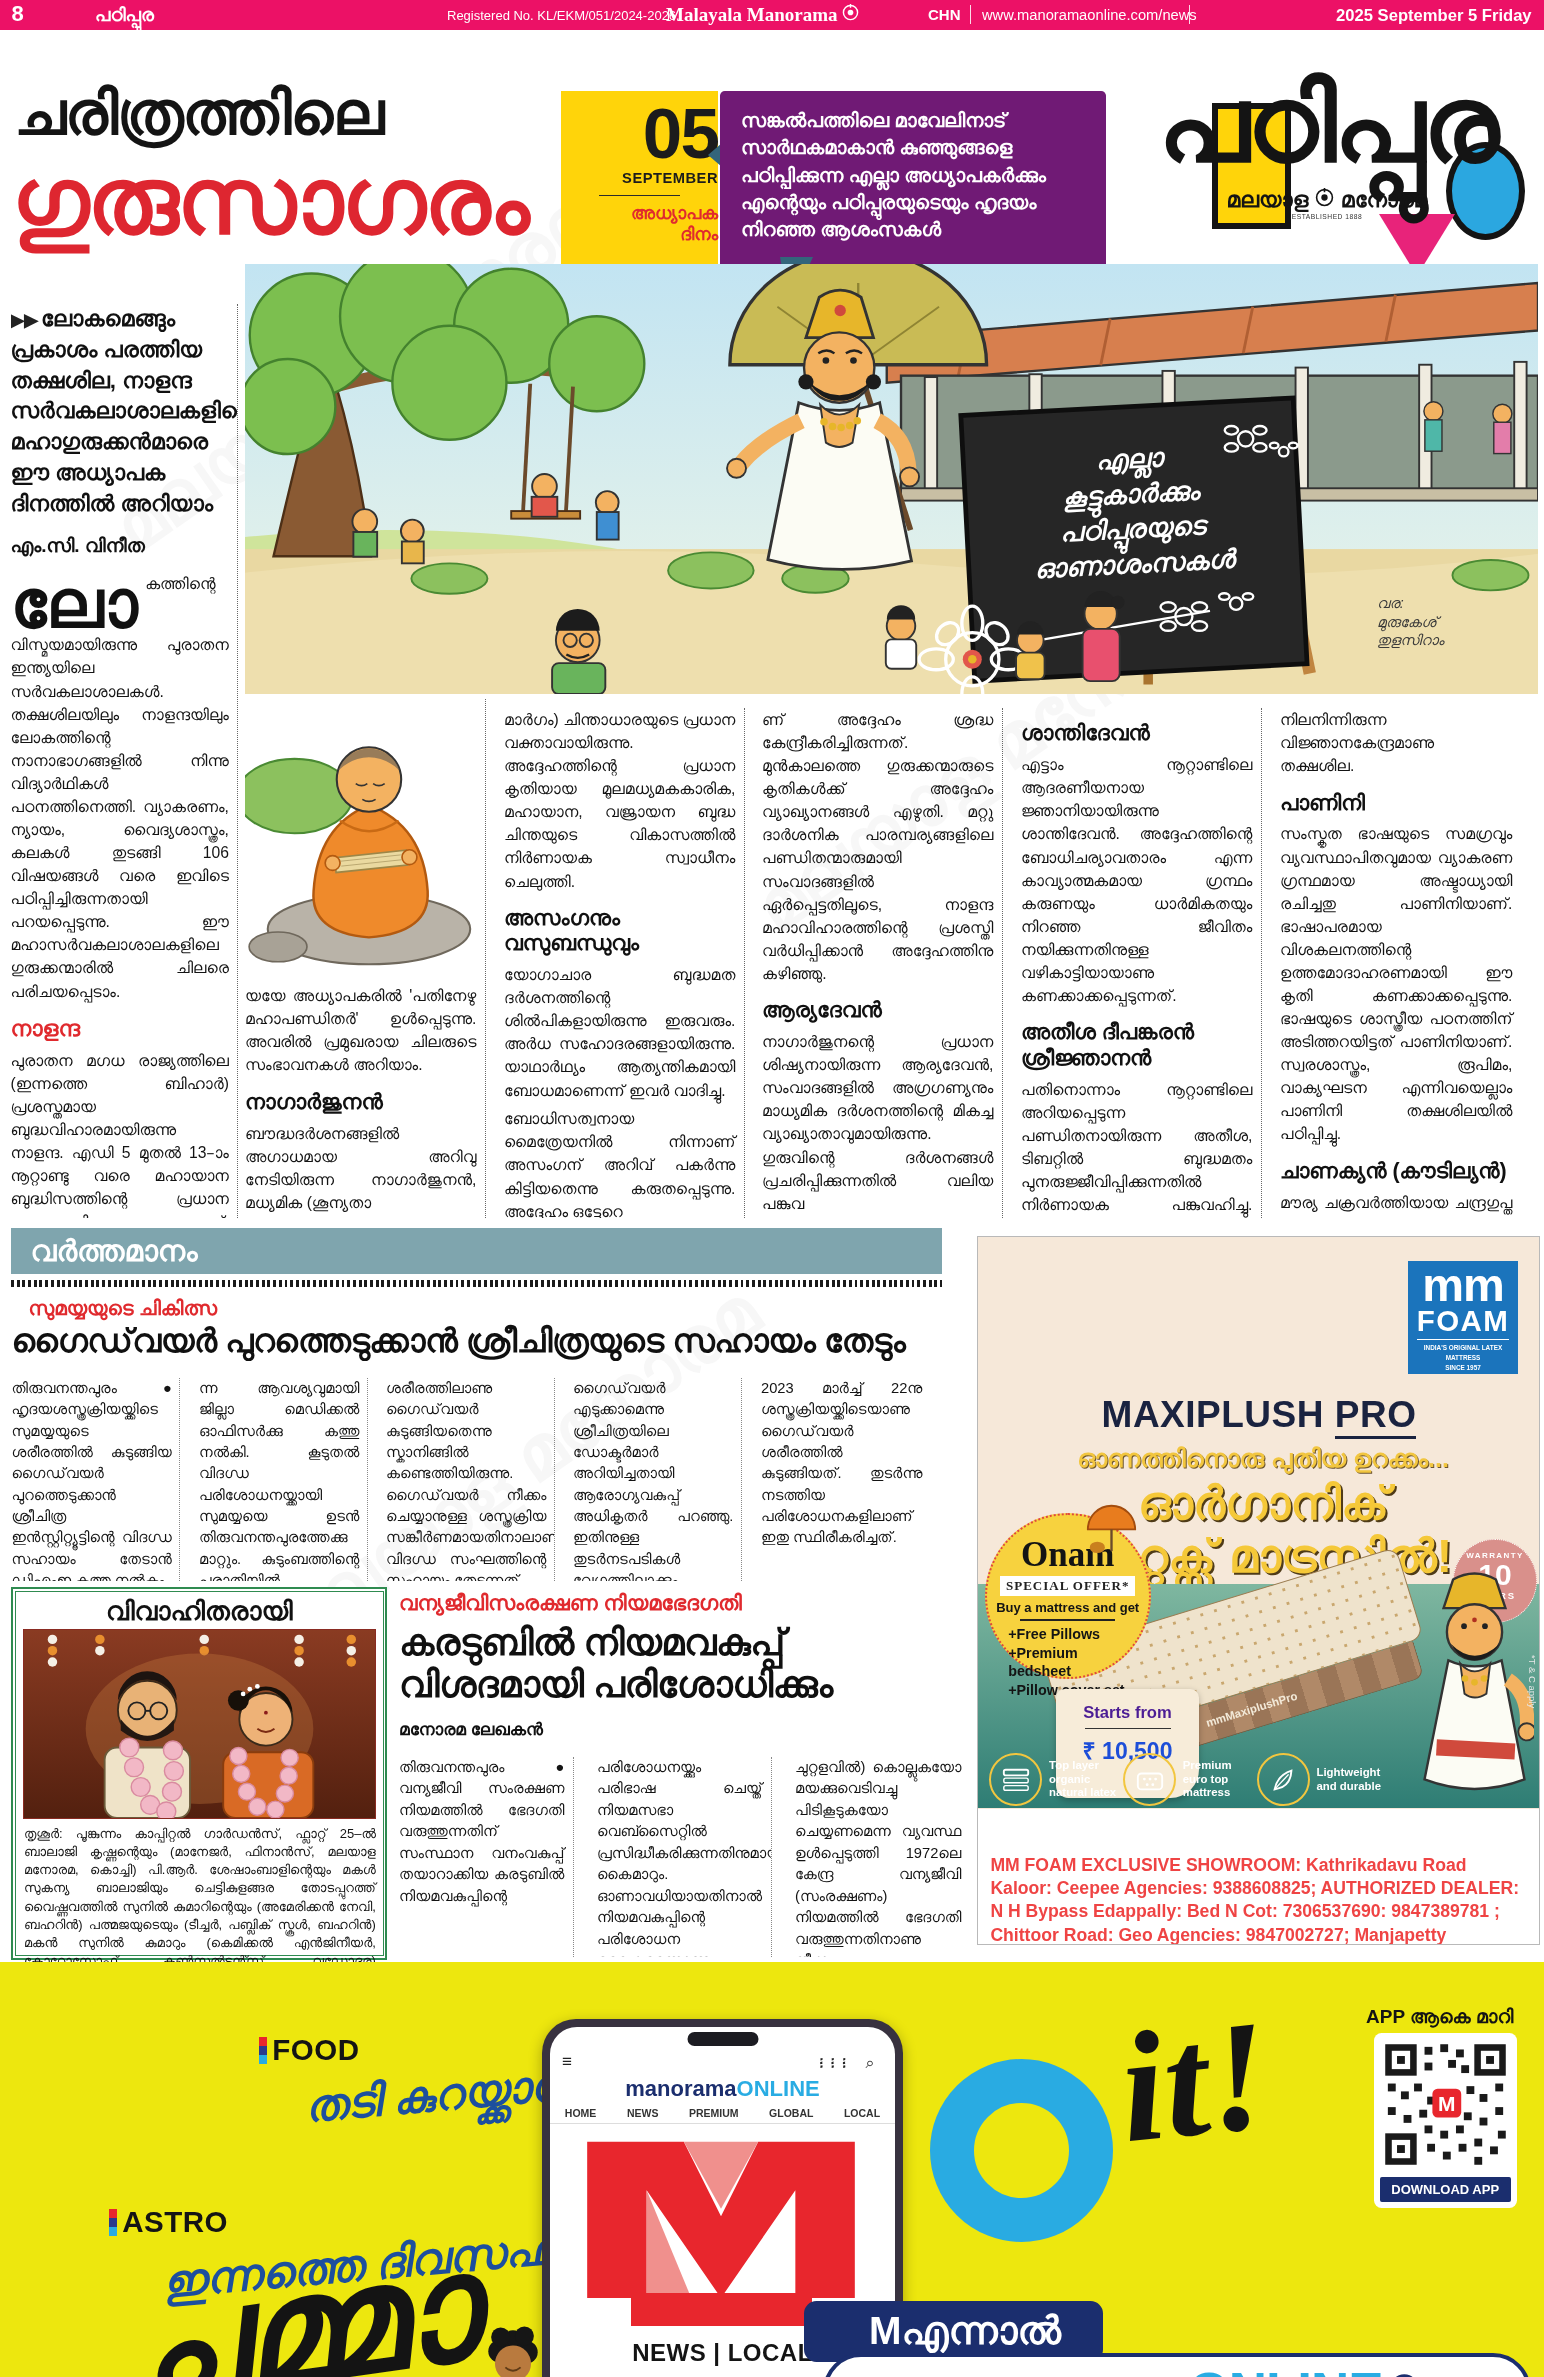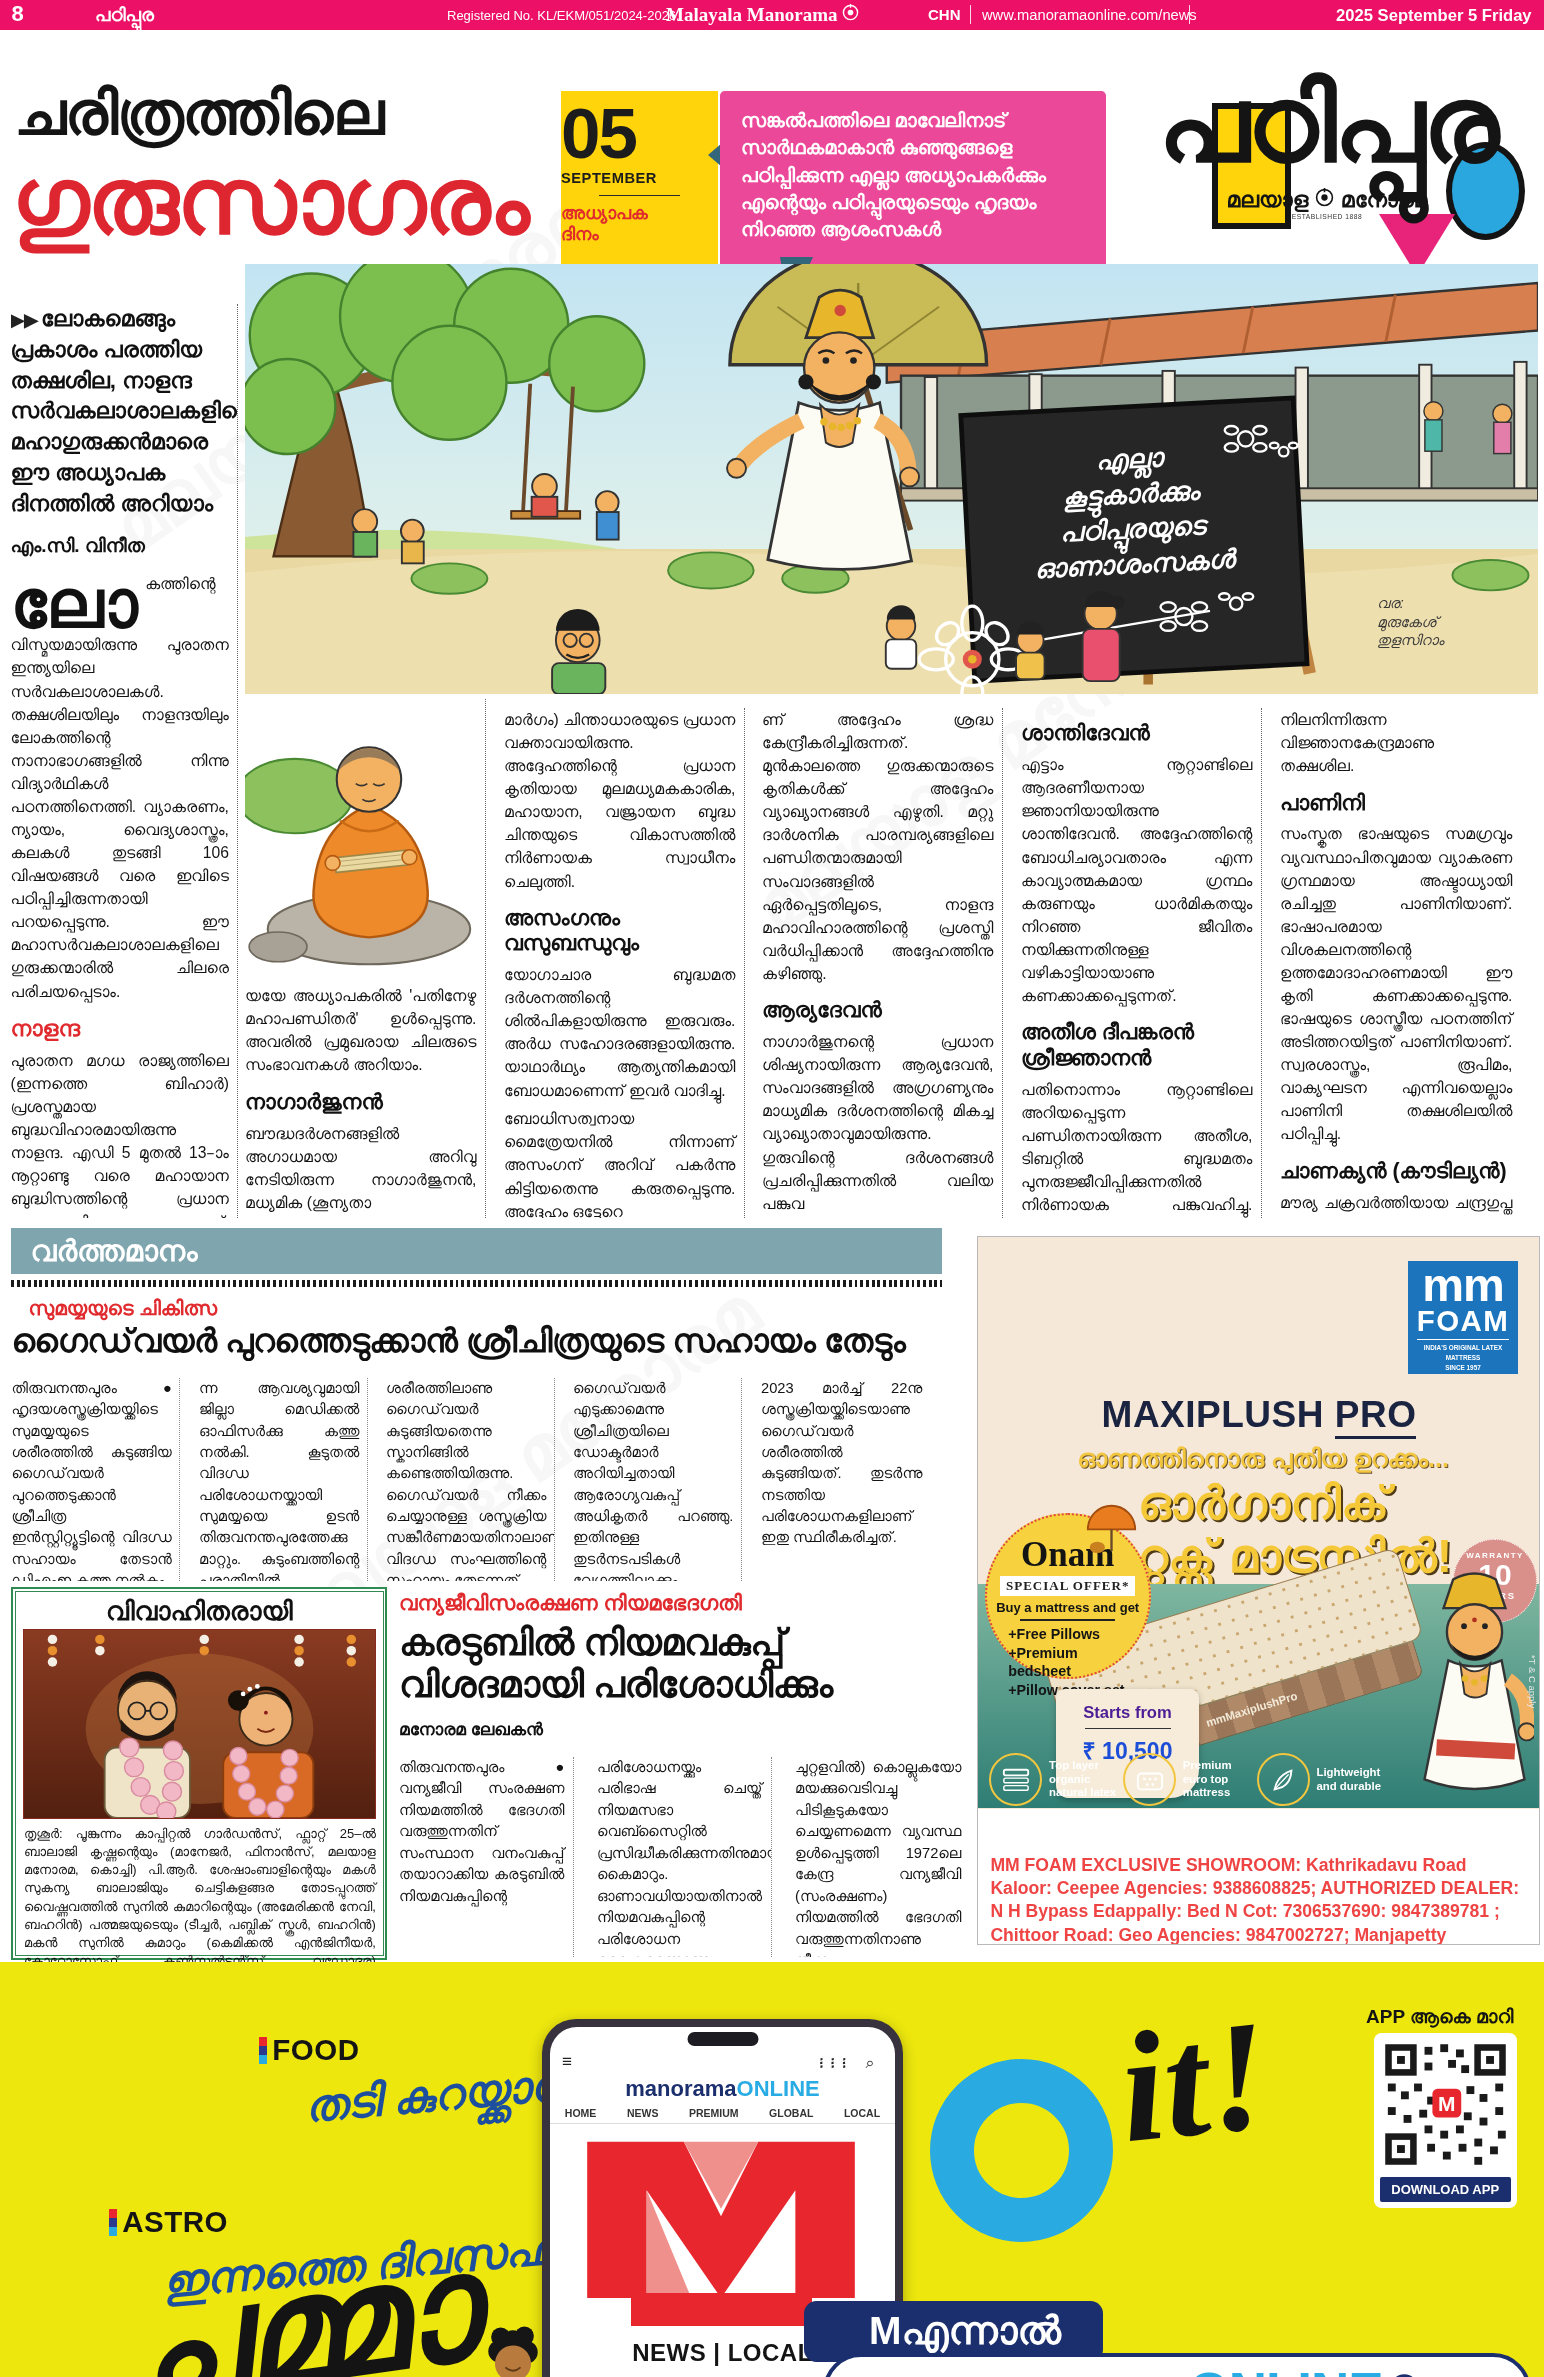--- a/index.html
+++ b/index.html
@@ -14,26 +14,26 @@
   .tb-reg{left:447px;top:7.6px;font-size:13px;}
   .tb-brand{left:666px;top:3.8px;font-size:19px;font-weight:700;font-family:"Liberation Serif",serif;display:flex;align-items:center;gap:4.8px;}
   .tb-region{left:928px;top:6.2px;font-size:15px;font-weight:700;}
   .tb-vline{width:1.4px;height:19px;background:rgba(255,255,255,.85);top:5.2px;}
   .tb-url{left:982px;top:6.7px;font-size:14.7px;}
   .tb-date{right:12.4px;top:5.7px;font-size:16.6px;font-weight:700;}
 
   
   .h-black{left:14.3px;top:84px;font-size:60px;font-weight:800;color:#141414;letter-spacing:-1.4px;line-height:1;}
   .h-red{left:11.4px;top:153px;font-size:93px;font-weight:800;color:#DE2630;letter-spacing:-1.9px;line-height:1.05;}
-  .datebox{left:561px;top:91px;width:157px;height:188px;background:#FFD40A;text-align:left;color:#1c1c1c;}
+  .datebox{left:561px;top:91px;width:157px;height:188px;background:#FFD40A;text-align:right;color:#1c1c1c;}
   .db-day{font-size:71px;font-weight:800;line-height:1;margin-top:6.7px;letter-spacing:-1.9px;}
   .db-month{font-size:14.7px;font-weight:700;letter-spacing:0.5px;margin-top:1px;}
   .db-rule{width:81px;border-top:1.9px solid #2b2b2b;margin:9.5px auto 6.7px auto;}
   .db-label{font-size:17.6px;font-weight:700;color:#E02A2E;line-height:1.2;}
-  .bubble{left:720px;top:91px;width:386px;height:217px;background:#ec4899;border-radius:4.8px;color:#fff;}
+  .bubble{left:720px;top:91px;width:386px;height:217px;background:#701a75;border-radius:4.8px;color:#fff;}
   .bubble-notch{left:708px;top:143px;width:0;height:0;border-top:12.4px solid transparent;border-bottom:12.4px solid transparent;border-right:14.3px solid #33657B;}
   .bubble-tail{left:780px;top:257px;width:0;height:0;border-left:9.5px solid transparent;border-right:24px solid transparent;border-top:52px solid #33657B;}
   .bubble-text{padding:16px 21px;font-size:19.5px;font-weight:700;line-height:1.4;}
   .logo{left:1113px;top:71px;width:428px;height:223px;text-align:center;}
   .logo-rect{left:99px;top:32px;width:67px;height:114px;background:#FFD40A;border:6.2px solid #141414;}
   .logo-ellipse{left:333px;top:71px;width:67px;height:86px;background:#2BA7E0;border:6.2px solid #141414;border-radius:50%;}
   .logo-tri{left:266px;top:143px;width:0;height:0;border-left:38px solid transparent;border-right:38px solid transparent;border-top:62px solid #E8237A;}
   .logo-text{position:relative;font-size:107px;font-weight:800;color:#141414;line-height:1;letter-spacing:-2.9px;}
   .logo-sub{position:relative;font-size:22px;font-weight:700;color:#141414;margin-top:8.6px;display:flex;justify-content:center;align-items:center;gap:6.7px;}
   .logo-sub-small{font-size:6.7px;letter-spacing:0.5px;color:#333;}

